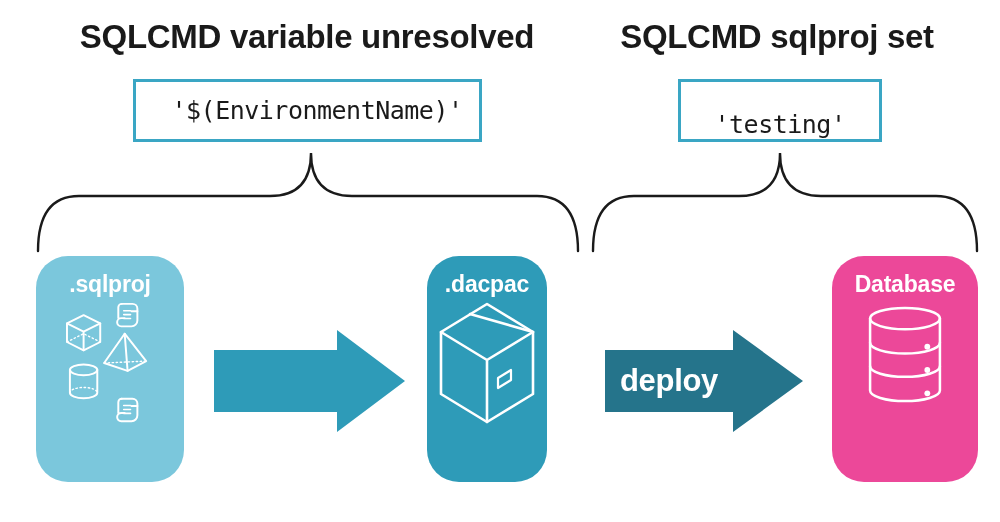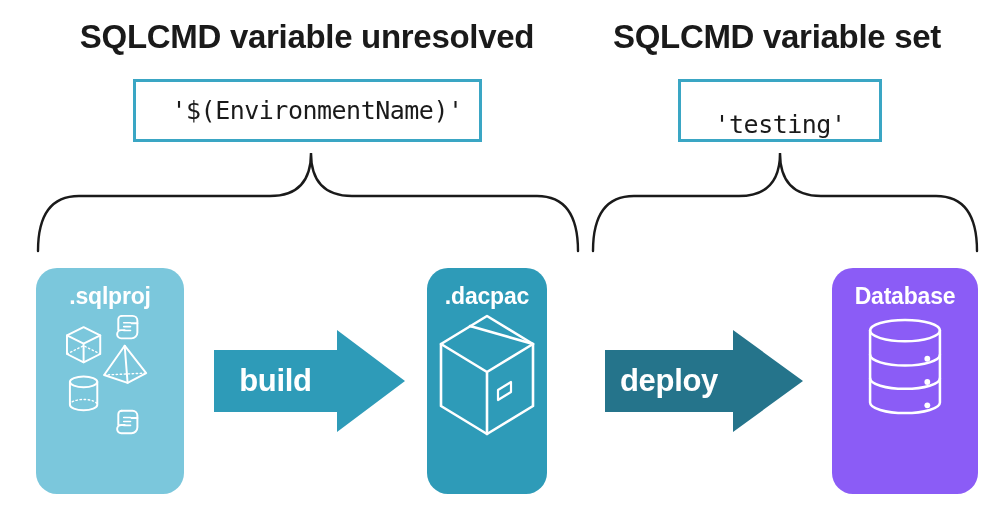--- a/index.html
+++ b/index.html
@@ -22,25 +22,25 @@
   .codebox-left{left:133px;width:349px;padding-left:19px;}
   .codebox-right{left:678px;width:204px;align-items:flex-end;}
   .code{
     font-family:"DejaVu Sans Mono",monospace;font-size:25px;color:#1a1a1a;
     letter-spacing:-0.5px;white-space:pre;
   }
   .brace{position:absolute;top:150px;}
   .brace-left{left:35px;}
   .brace-right{left:590px;}
   .stage{
-    position:absolute;top:268px;height:226px;border-radius:21px;
+    position:absolute;top:256px;height:226px;border-radius:32px;
   }
   .stage-sqlproj{left:36px;width:148px;background:#7bc7dc;}
   .stage-dacpac{left:427px;width:120px;background:#2e9bb8;}
-  .stage-database{left:832px;width:146px;background:#8b5cf6;}
+  .stage-database{left:832px;width:146px;background:#ec4899;}
   .stage-label{
     padding-top:15px;text-align:center;font-size:23px;font-weight:700;
     color:#ffffff;letter-spacing:-0.2px;
   }
   .stage-icon{display:block;margin:0 auto;}
   .icon-sqlobjects{margin-top:4px;}
   .icon-package{margin-top:4px;}
   .icon-database{margin-top:8px;}
   .arrow{position:absolute;top:330px;height:102px;}
   .arrow-build{left:214px;width:191px;}
@@ -52,21 +52,21 @@
   }
   .arrow-build .arrow-label{left:0;width:123px;}
   .arrow-deploy .arrow-label{left:0;width:128px;}
 </style>
 </head>
 <body>
 
 <div class="canvas">
 
   <div class="heading heading-left">SQLCMD variable unresolved</div>
-  <div class="heading heading-right">SQLCMD variable set</div>
+  <div class="heading heading-right">SQLCMD sqlproj set</div>
 
   <div class="codebox codebox-left">
     <span class="code">'$(EnvironmentName)'</span>
   </div>
   <div class="codebox codebox-right">
     <span class="code">'testing'</span>
   </div>
 
   <svg class="brace brace-left" width="546" height="104" viewBox="0 0 546 104" fill="none" stroke="#1a1a1a" stroke-width="2.4" stroke-linecap="round">
     <path d="M3 101 Q3 46 44 46 L235 46 Q276 46 276 3 Q276 46 317 46 L502 46 Q543 46 543 101"></path>
@@ -103,21 +103,20 @@
         <path d="M4 92.5a14 5.5 0 0 1 28 0" stroke-dasharray="1.5 2.6" stroke-width="1.4"></path>
       </g>
       <use href="#scroll" x="48" y="97"></use>
     </svg>
   </div>
 
   <div class="arrow arrow-build">
     <svg width="191" height="102" viewBox="0 0 191 102">
       <polygon points="0,20 123,20 123,0 191,51 123,102 123,82 0,82" fill="#2e9bb8"></polygon>
     </svg>
-    <div class="arrow-label">build</div>
   </div>
 
   <div class="stage stage-dacpac">
     <div class="stage-label">.dacpac</div>
     <svg class="stage-icon icon-package" width="100" height="122" viewBox="0 0 100 122" fill="none" stroke="#ffffff" stroke-width="2.6" stroke-linecap="round" stroke-linejoin="round">
       <path d="M50 2 96 30 96 92 50 120 4 92 4 30Z"></path>
       <path d="M4 30 50 58 96 30 M50 58V120"></path>
       <path d="M33 12 96 30"></path>
       <path d="M61 76l13-8v10l-13 8z" stroke-width="2.2"></path>
     </svg>

